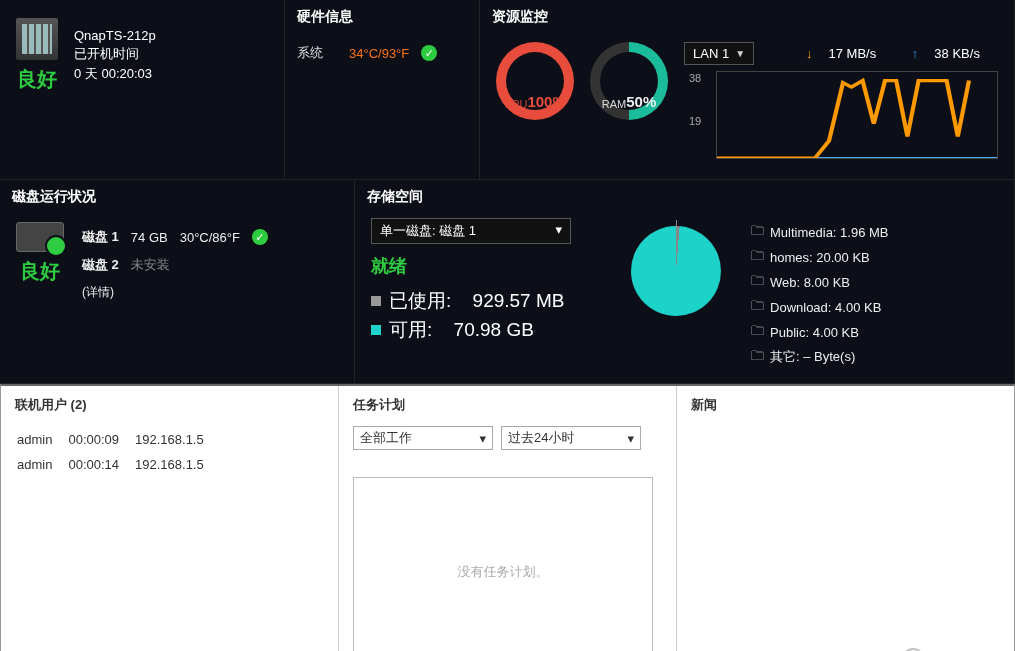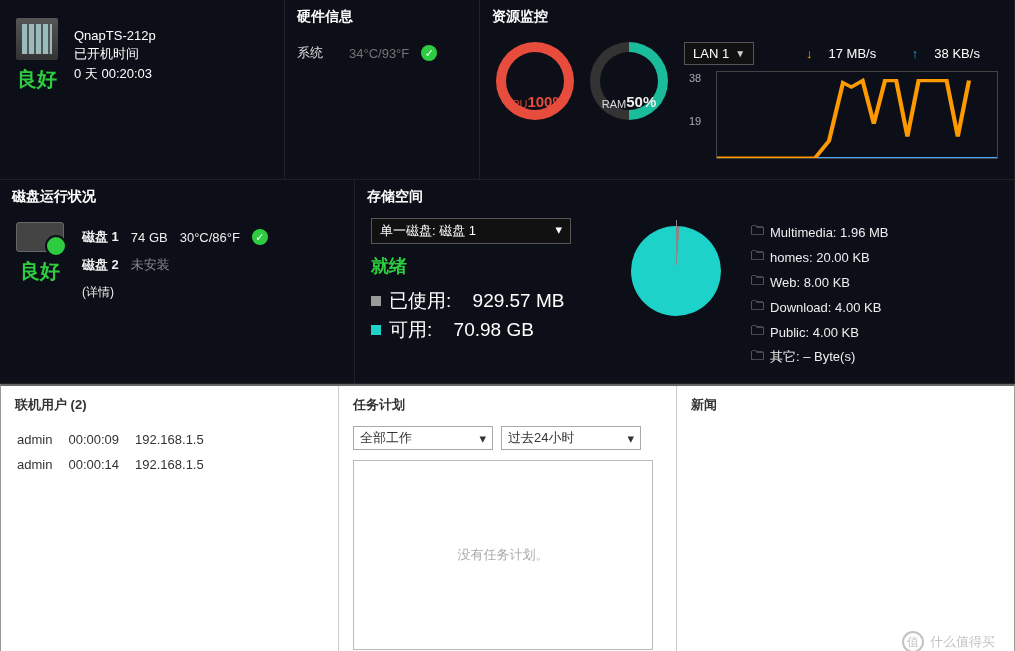--- a/index.html
+++ b/index.html
@@ -20,21 +20,21 @@
   .status-good { color: #2ecc40; font-weight: bold; font-size: 20px; text-align: center; }
   .sys-info div { margin: 2px 0; }
   .nas-icon { width: 42px; height: 42px; background: linear-gradient(#555,#333); border-radius: 2px; position: relative; }
   .nas-icon::before { content:""; position:absolute; left:6px; top:6px; right:6px; bottom:6px; background:repeating-linear-gradient(90deg,#9bb 0 5px,#555 5px 7px); }
   .nas-col { display:flex; flex-direction:column; align-items:center; gap:6px; }
   .disk-icon { width:48px; height:30px; background:#444; border-radius:3px; position:relative; border:1px solid #666;}
   .disk-icon::after { content:""; position:absolute; right:-4px; bottom:-6px; width:18px; height:18px; background:#2ecc40; border-radius:50%; border:2px solid #0c0f17;}
   
   .hw-row { display:flex; align-items:center; gap:12px; padding:10px 0; }
   .hw-label { color:#ddd; width:40px; }
-  .hw-val { color:#737373; }
+  .hw-val { color:#f97316; }
   .check { width:16px; height:16px; background:#2ecc40; border-radius:50%; display:inline-flex; align-items:center; justify-content:center; color:#fff; font-size:11px; }
   
   .res-body { display:flex; gap:16px; padding:8px 4px; align-items:flex-start; }
   .gauge { width:78px; height:78px; border-radius:50%; position:relative; display:flex; align-items:center; justify-content:center; flex-direction:column; }
   .gauge.cpu { background:conic-gradient(#e74c3c 0% 100%, #222 100% 100%); }
   .gauge.ram { background:conic-gradient(#1abc9c 0% 50%, #333 50% 100%); }
   .gauge-inner { position:absolute; inset:10px; background:#0c0f17; border-radius:50%; display:flex; flex-direction:row; align-items:flex-end; justify-content:center; }
   .gauge-lbl { font-size:11px; opacity:.9; }
   .gauge-val { font-weight:bold; font-size:15px; }
   .cpu .gauge-lbl,.cpu .gauge-val{ color:#e74c3c;}
@@ -69,21 +69,21 @@
   .folders { font-size:13px; }
   .folders .frow { display:flex; align-items:center; gap:6px; margin:3px 0; color:#eee;}
   .fld-icon { opacity:.8; font-size:13px;}
   
   .bottom { display:flex; border:1px solid #999; border-top:2px solid #666; background:#fff; color:#333;}
   .bottom .sec { flex:1; padding:10px 14px 20px; border-right:1px solid #ccc; min-height:280px;}
   .bottom .sec:last-child { border-right:none;}
   .sec-title { font-weight:bold; margin-bottom:12px;}
   .user-table td { padding:4px 14px 4px 0; font-size:13px;}
   .light-dd { border:1px solid #aaa; background:#fff; padding:2px 6px; font-size:13px; display:inline-flex; align-items:center; justify-content:space-between;}
-  .task-dd-row { display:flex; gap:8px; margin-bottom:10px;}
+  .task-dd-row { display:flex; gap:8px; margin-bottom:27px;}
   .task-box { border:1px solid #bbb; height:190px; display:flex; align-items:center; justify-content:center; color:#aaa; font-size:13px; width:300px;}
   
   .wm { position:absolute; right:20px; bottom:18px; opacity:.5; display:flex; align-items:center; gap:6px; color:#888; font-size:13px;}
   .wm-circle { width:22px; height:22px; border:2px solid #888; border-radius:50%; display:flex; align-items:center; justify-content:center; font-size:12px;}
   .container { position:relative; width:1015px;}
 </style>
 </head>
 <body>
 
 <div class="container">

